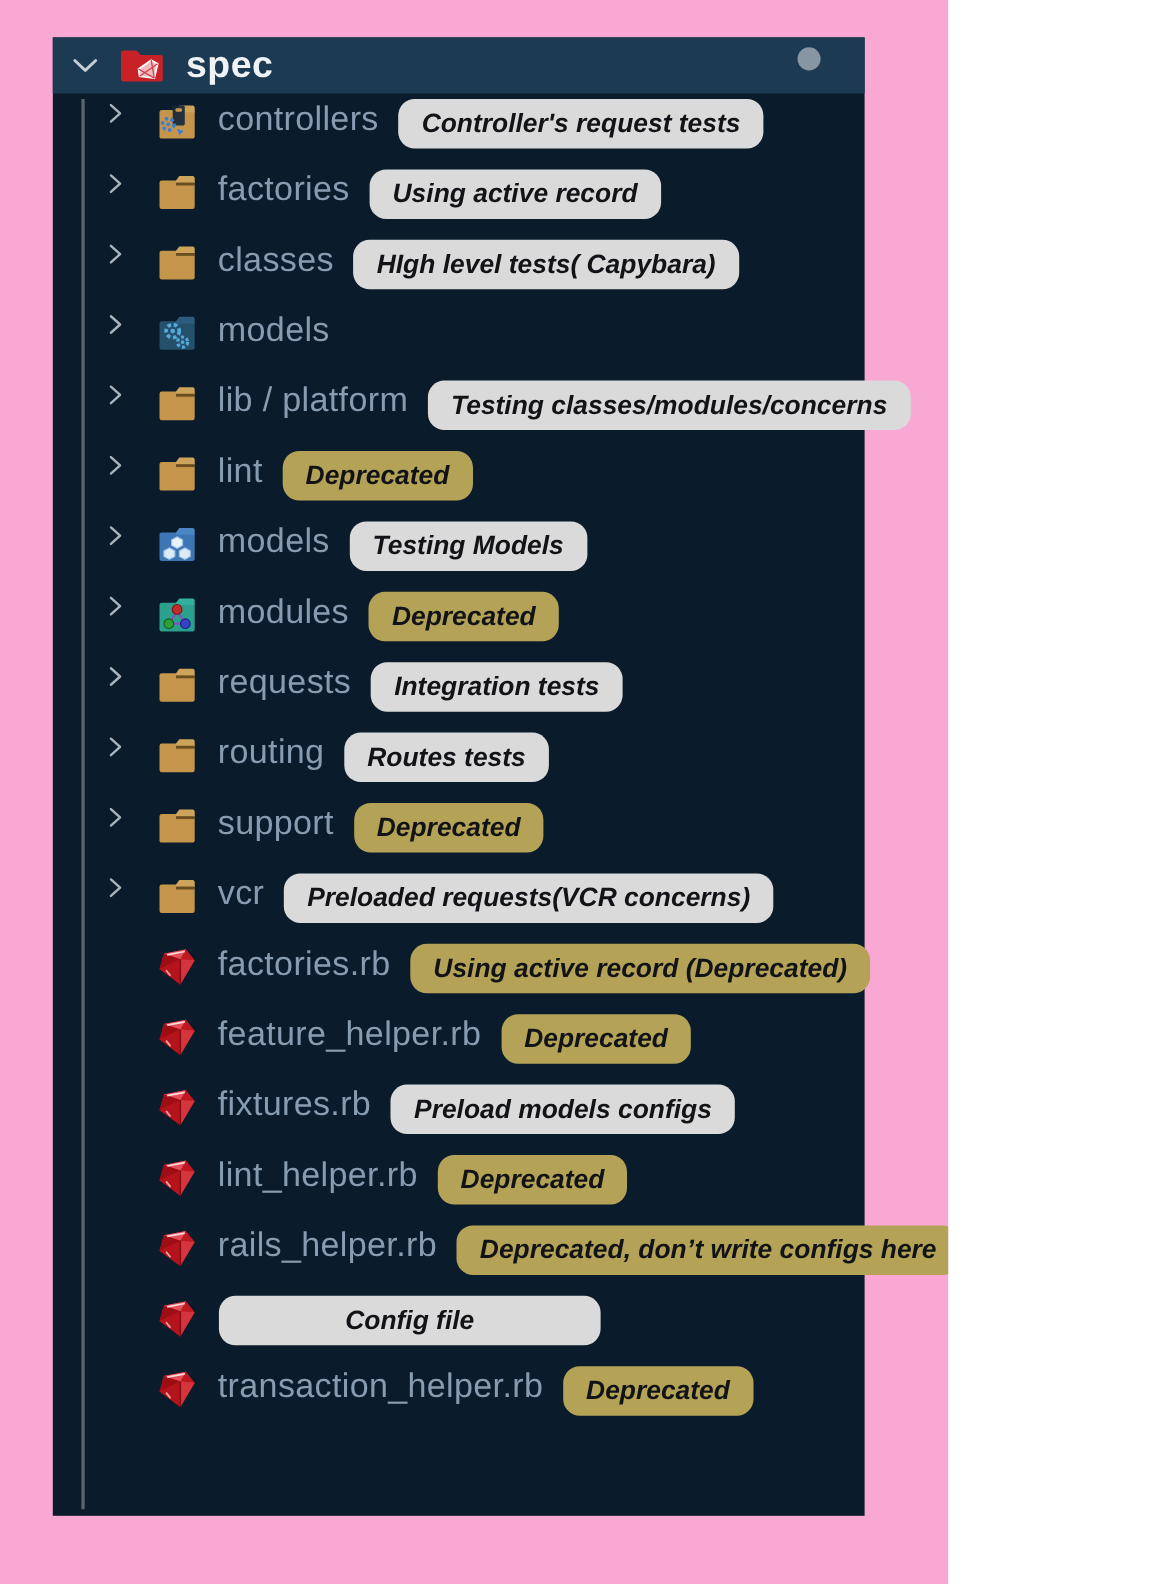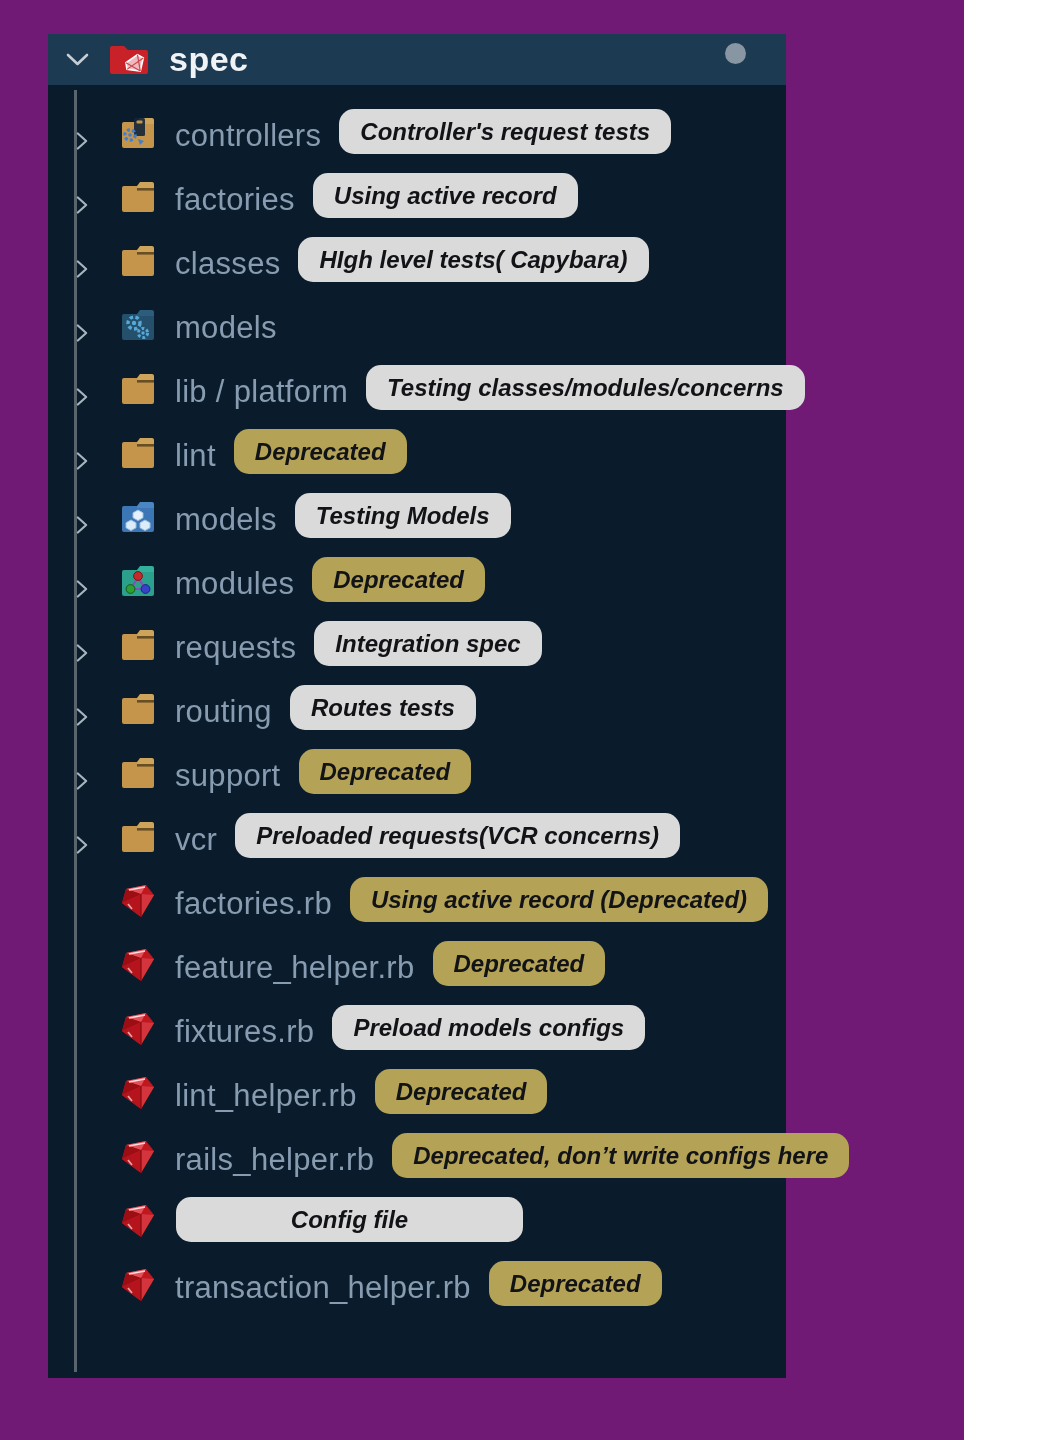--- a/index.html
+++ b/index.html
@@ -1,34 +1,34 @@
 <!DOCTYPE html>
 <html><head>
 <meta charset="utf-8">
 <style>
   * { margin:0; padding:0; box-sizing:border-box; }
   html,body { background:#ffffff; }
   body { font-family:"Liberation Sans", sans-serif; }
-  .canvas { position:relative; width:964px; height:1440px; background:#701a75; overflow:hidden; }
+  .canvas { position:relative; width:862px; height:1440px; background:#f9a8d4; overflow:hidden; }
 
   .panel { position:absolute; left:48px; top:34px; width:738px; height:1344px; background:#0a1c2b; }
 
   .panel-header {
     position:relative; height:51px; background:#1d3a53;
     display:flex; align-items:center; padding-left:16px;
   }
   .hdr-chevron { width:27px; height:27px; display:flex; }
   .hdr-icon { width:46px; height:40px; margin-left:16px; display:flex; }
   .hdr-title { margin-left:16px; font-size:34px; font-weight:600; color:#eff3f6; letter-spacing:.5px; }
   .hdr-dot { position:absolute; right:40px; top:9px; width:21px; height:21px; border-radius:50%; background:#8896a3; }
 
   .indent-guide { position:absolute; left:26px; top:56px; width:3px; height:1282px; background:#59646c; }
 
   .rows { position:absolute; top:56px; left:0; right:0; }
-  .row { height:64px; display:flex; align-items:flex-end; padding-left:24px; white-space:nowrap; }
+  .row { height:64px; display:flex; align-items:flex-start; padding-left:47px; white-space:nowrap; }
   .chev { width:20px; height:26px; display:flex; flex:0 0 auto; }
   .icon { width:40px; height:42px; margin-left:26px; display:flex; flex:0 0 auto; }
   .icon svg { width:100%; height:100%; }
   .name { margin-left:17px; font-size:31px; font-weight:500; color:#879cb1; letter-spacing:.3px; }
   .name.highlight { color:#c2a013; }
 
   .badge {
     margin-left:18px; height:45px; display:inline-flex; align-items:center;
     padding:0 21px; border-radius:15px; font-size:24px; font-weight:700;
     color:#121317; line-height:1;font-style:italic;
@@ -211,21 +211,21 @@
             </svg>
     </span>
     <span class="icon">
             <svg viewBox="0 0 40 42">
     <rect x="4" y="10" width="32" height="26" rx="2" fill="#c5954b"></rect>
     <path d="M19 10 l3 -4 h12 a2 2 0 0 1 2 2 v4 h-17 z" fill="#cda45a"></path>
     <rect x="19" y="12" width="17" height="2.6" fill="#4a3714" opacity="0.75"></rect>
   </svg>
           </span>
     <span class="name">requests</span>
-    <span class="badge gray">Integration spec</span>
+    <span class="badge gray">Integration tests</span>
   </div>
         <div class="row">
     <span class="chev">
       <svg viewBox="0 0 24 26">
               <path d="M7 4 l10 9 -10 9" stroke="#a9b4bd" stroke-width="2.6" fill="none" stroke-linecap="round" stroke-linejoin="round"></path>
             </svg>
     </span>
     <span class="icon">
             <svg viewBox="0 0 40 42">
     <rect x="4" y="10" width="32" height="26" rx="2" fill="#c5954b"></rect>

